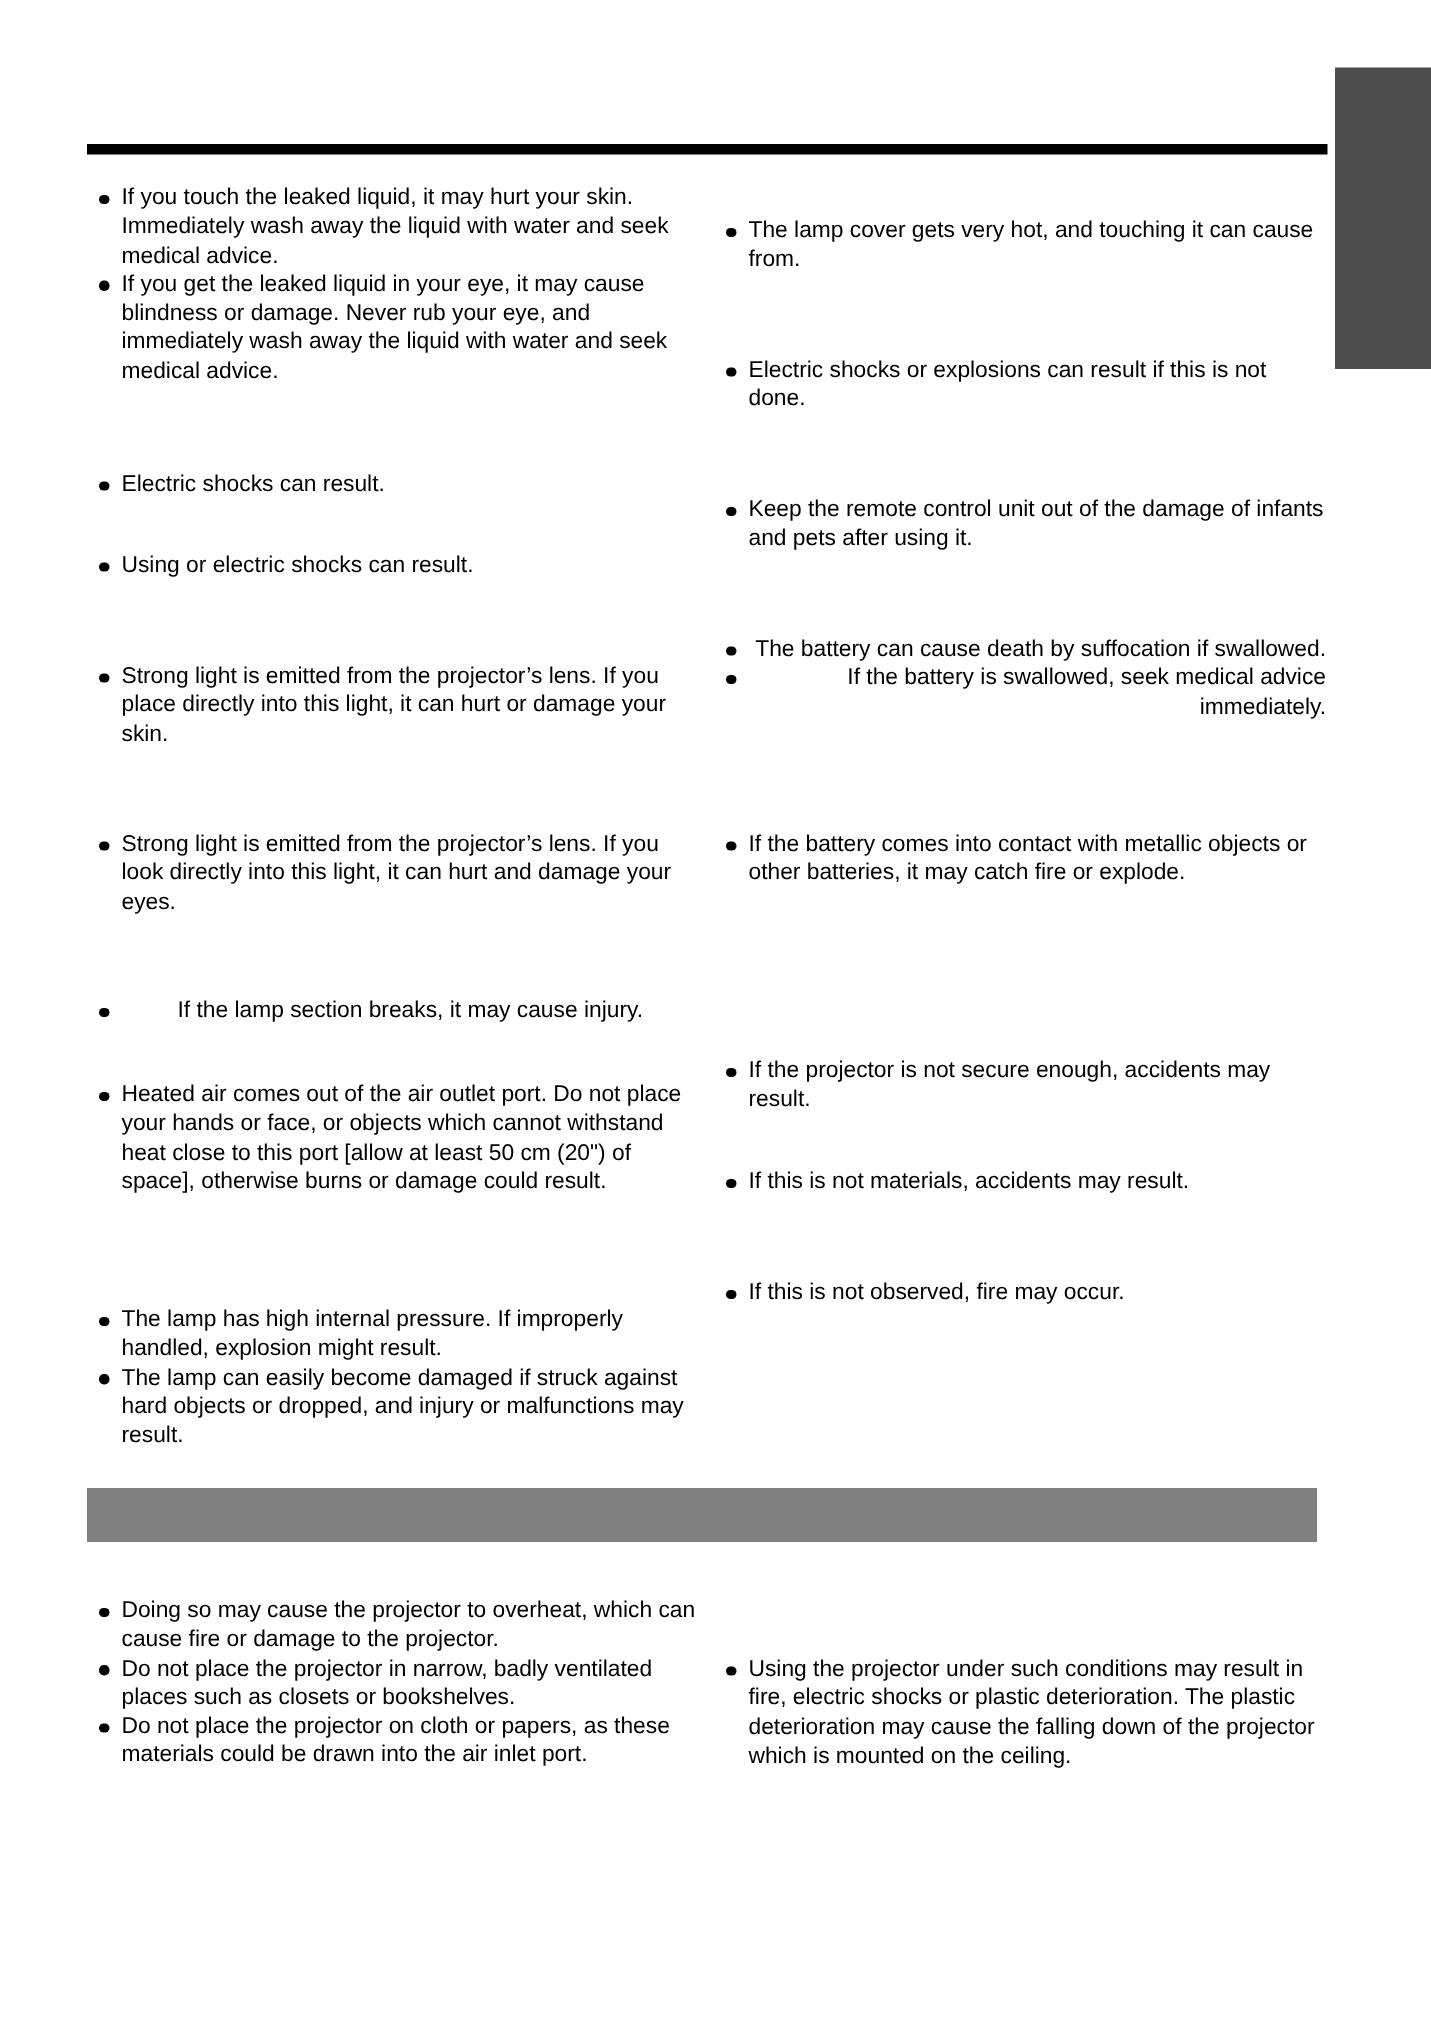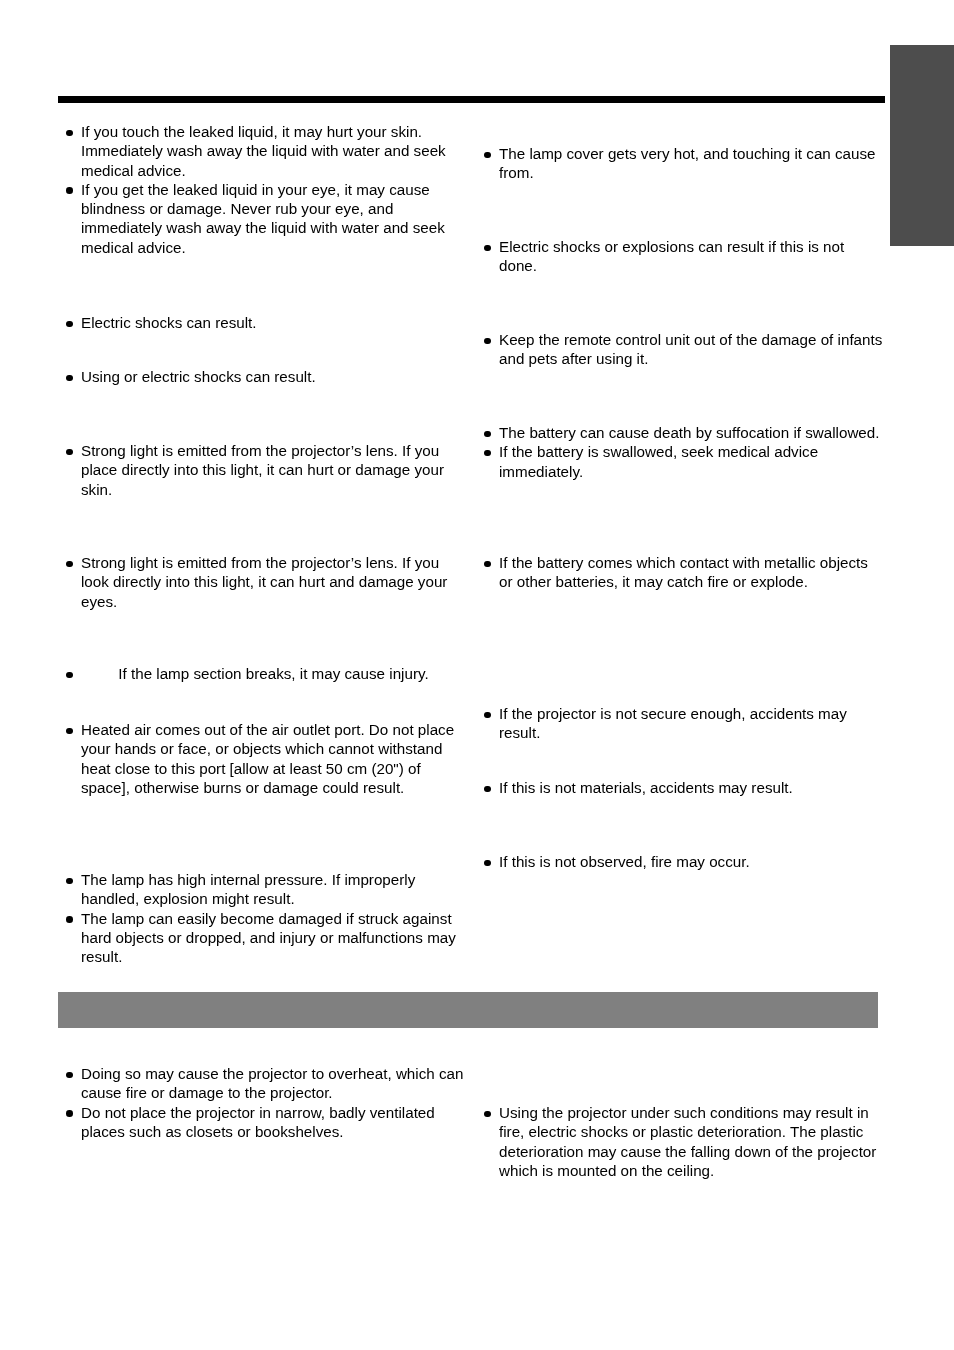--- a/index.html
+++ b/index.html
@@ -139,49 +139,50 @@
       <div class="blk" style="top: 870px;">
         <ul class="bullets">
           <li>The lamp has high internal pressure. If improperly handled, explosion might result.</li>
           <li>The lamp can easily become damaged if struck against hard objects or dropped, and injury or malfunctions may result.</li>
         </ul>
       </div>
       <div class="blk" style="top: 1064px;">
         <ul class="bullets">
           <li>Doing so may cause the projector to overheat, which can cause fire or damage to the projector.</li>
           <li>Do not place the projector in narrow, badly ventilated places such as closets or bookshelves.</li>
+          <li>Do not place the projector on cloth or papers, as these materials could be drawn into the air inlet port.</li>
         </ul>
       </div>
     </div>
 
   <div class="col col-right" id="col-right">
       <div class="blk" style="top: 144px;">
         <ul class="bullets">
           <li>The lamp cover gets very hot, and touching it can cause from.</li>
         </ul>
       </div>
       <div class="blk" style="top: 237px;">
         <ul class="bullets">
           <li>Electric shocks or explosions can result if this is not done.</li>
         </ul>
       </div>
       <div class="blk" style="top: 330px;">
         <ul class="bullets">
           <li>Keep the remote control unit out of the damage of infants and pets after using it.</li>
         </ul>
       </div>
-      <div class="blk" style="top: 423px;">
+      <div class="blk" style="top: 423px; text-align: right;">
         <ul class="bullets">
           <li>The battery can cause death by suffocation if swallowed.</li>
           <li>If the battery is swallowed, seek medical advice immediately.</li>
         </ul>
       </div>
       <div class="blk" style="top: 553px;">
         <ul class="bullets">
-          <li>If the battery comes which contact with metallic objects or other batteries, it may catch fire or explode.</li>
+          <li>If the battery comes into contact with metallic objects or other batteries, it may catch fire or explode.</li>
         </ul>
       </div>
       <div class="blk" style="top: 704px;">
         <ul class="bullets">
           <li>If the projector is not secure enough, accidents may result.</li>
         </ul>
       </div>
       <div class="blk" style="top: 778px;">
         <ul class="bullets">
           <li>If this is not materials, accidents may result.</li>

